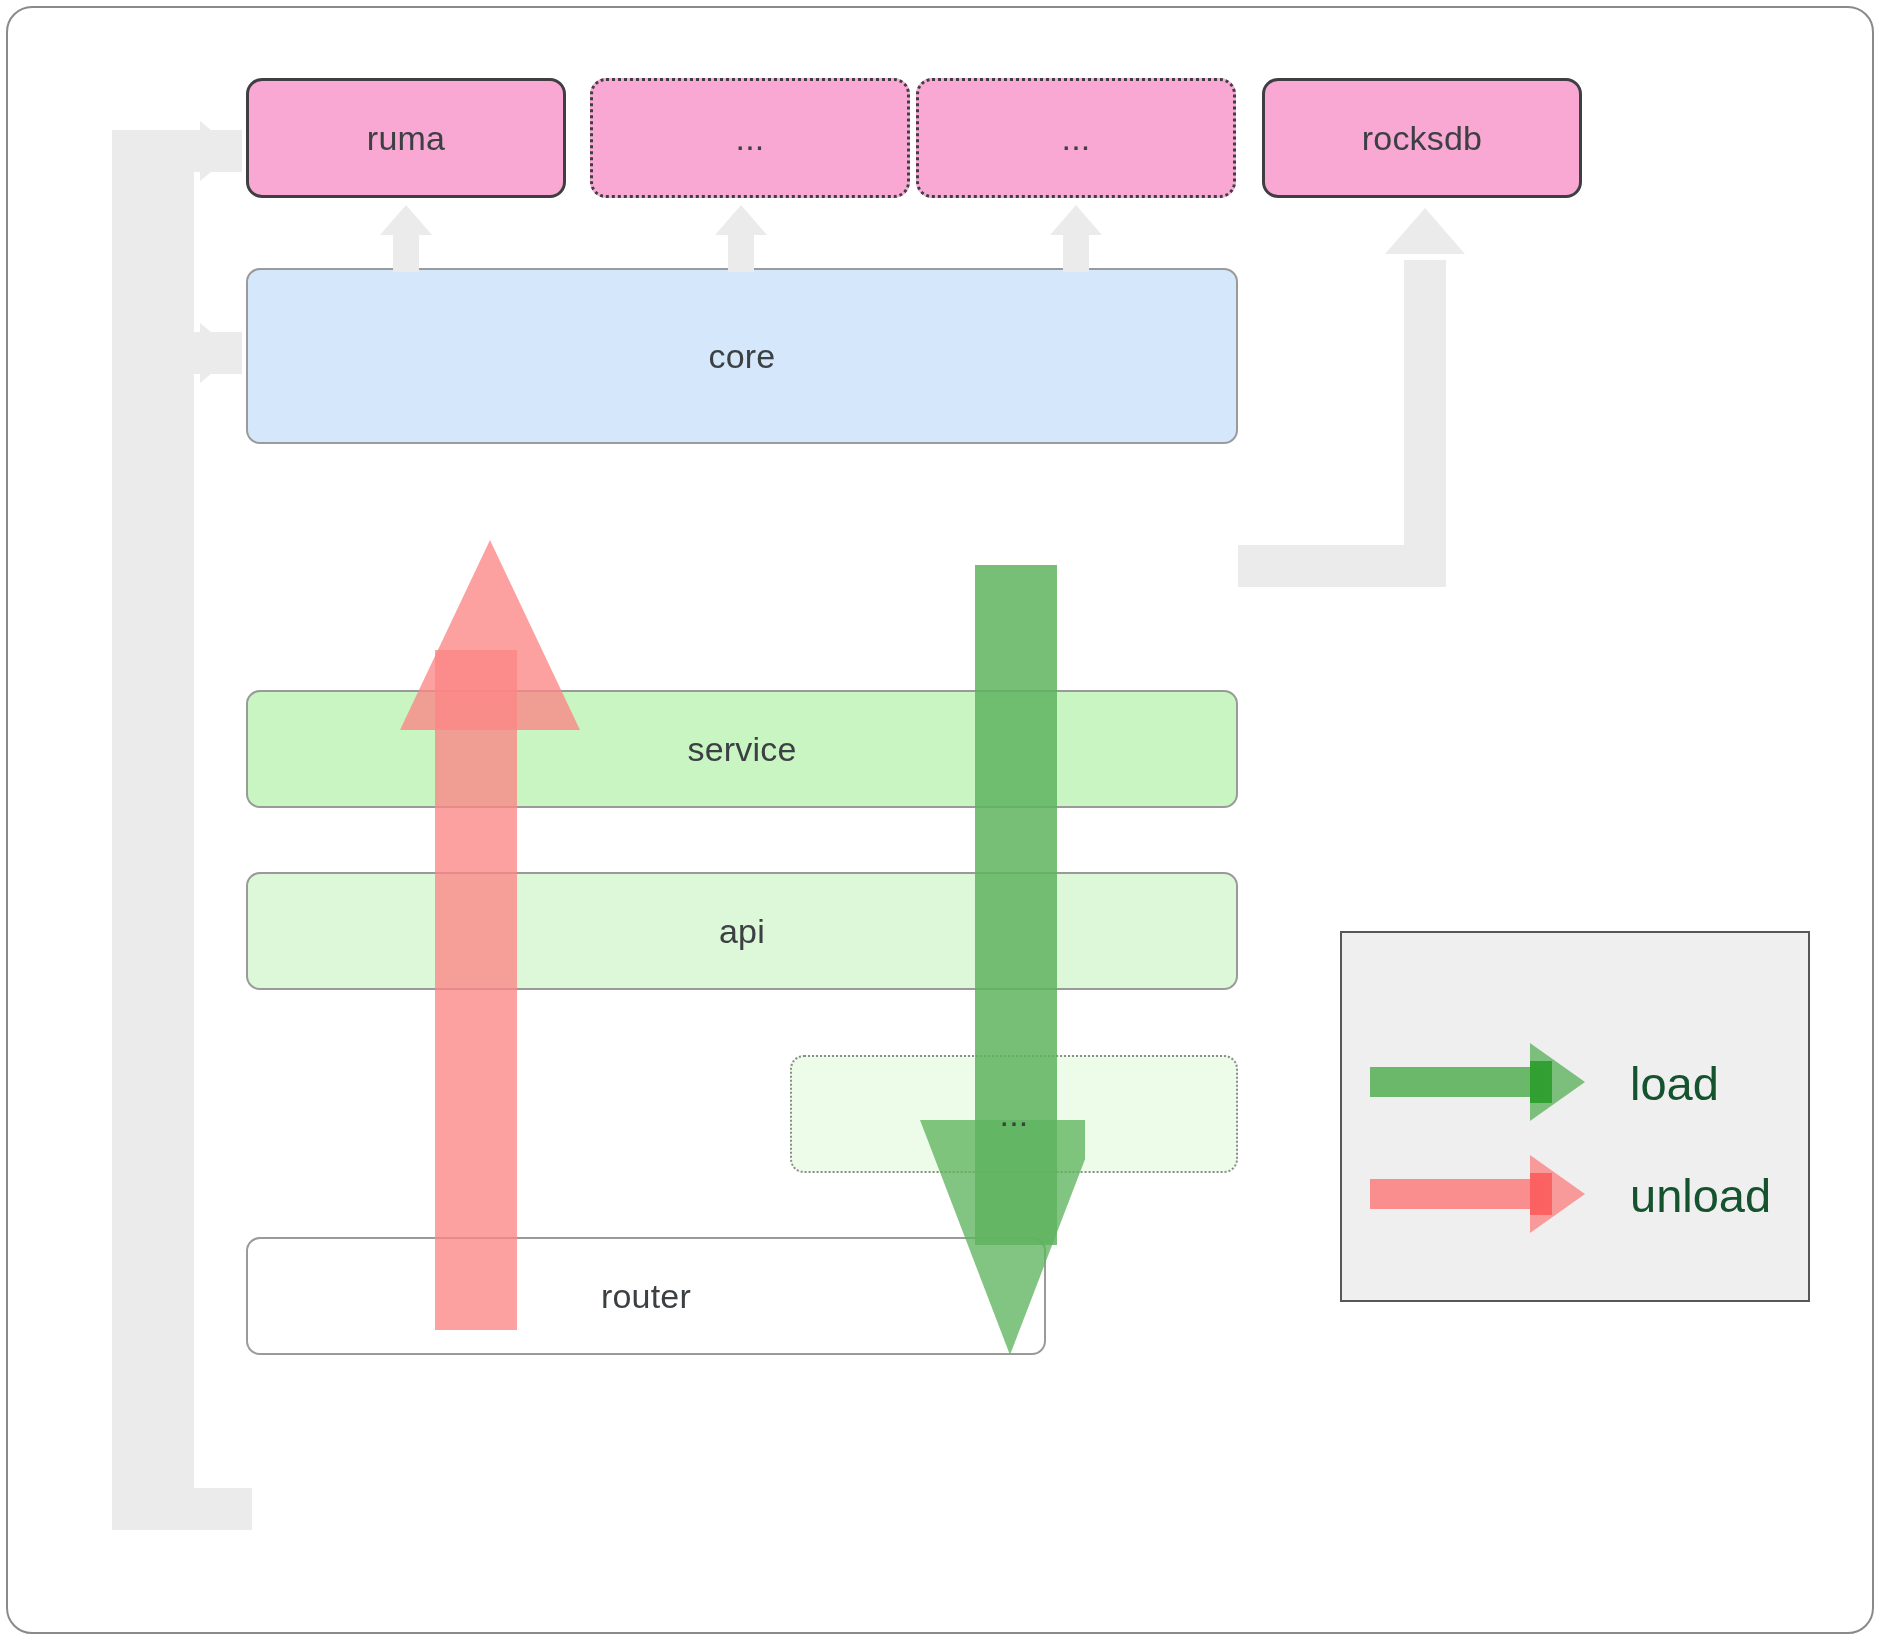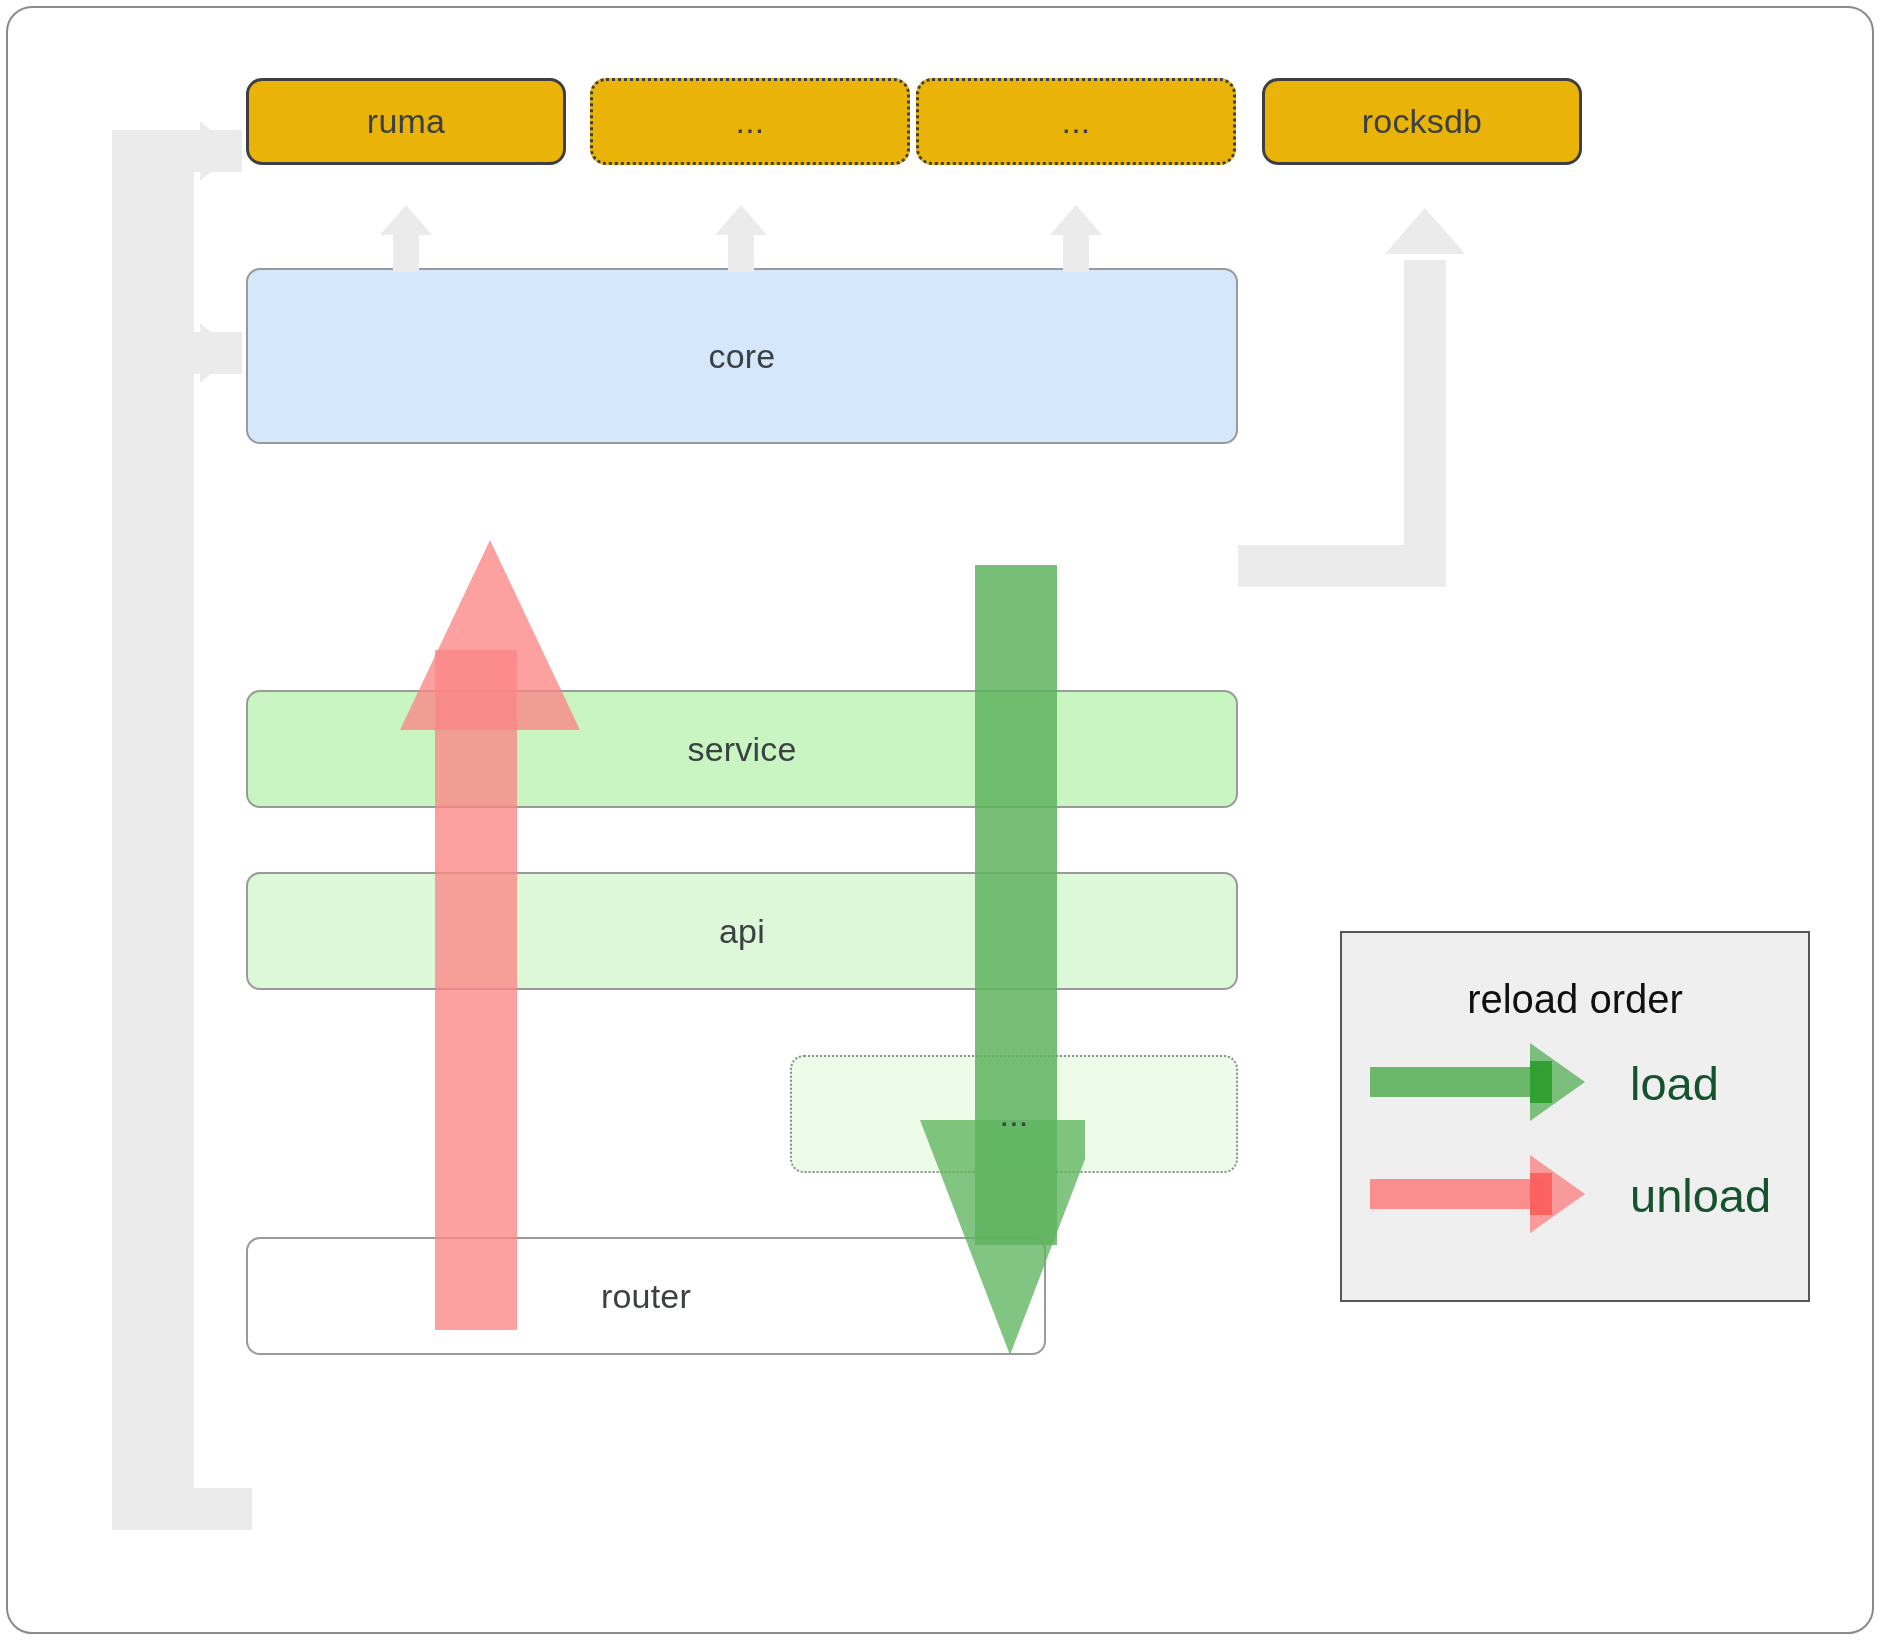--- a/index.html
+++ b/index.html
@@ -34,23 +34,23 @@
     justify-content: center;
     border-radius: 12px;
     font-size: 34px;
     color: #3c4043;
     letter-spacing: .2px;
   }
   .node .lbl { position: relative; z-index: 3; }
 
   
   .crate {
-    background: #eab308;
+    background: #f9a8d4;
     border: 3px solid #3f3f43;
-    height: 87px;
+    height: 120px;
     top: 78px;
     border-radius: 16px;
   }
   .crate.dashed { border: 3px dotted #3f3f43; }
 
   
   .layer {
     border: 2px solid #9a9a9a;
     border-radius: 14px;
   }
@@ -168,21 +168,20 @@
   </div>
 
   <div class="flow" style="left:885px; top:565px; width:200px; height:790px;">
     <svg width="200" height="790" viewBox="0 0 200 790">
       <rect x="90" y="0" width="82" height="680" fill="#5fb35f" fill-opacity="0.85"></rect>
       <polygon points="35,555 215,555 125,790" fill="#5fb35f" fill-opacity="0.78"></polygon>
     </svg>
   </div>
 
   <div class="legend" style="left:1340px; top:931px; width:470px; height:371px;">
-    <div class="legend-title">reload order</div>
 
     <svg class="legend-arrow" style="left:28px; top:110px;" width="220" height="78" viewBox="0 0 220 78">
       <polygon points="160,0 215,39 160,78" fill="#5fb35f" fill-opacity="0.8"></polygon>
       <rect x="0" y="24" width="175" height="30" fill="#5fb35f" fill-opacity="0.92"></rect>
       <rect x="160" y="18" width="22" height="42" fill="#2e9e2e" fill-opacity="0.95"></rect>
     </svg>
     <div class="legend-label" style="left:288px; top:123px;">load</div>
 
     <svg class="legend-arrow" style="left:28px; top:222px;" width="220" height="78" viewBox="0 0 220 78">
       <polygon points="160,0 215,39 160,78" fill="#fb8585" fill-opacity="0.8"></polygon>

